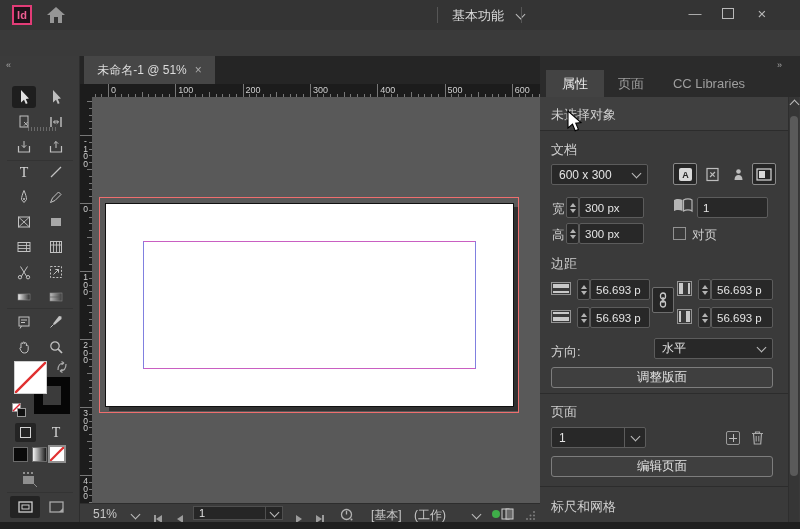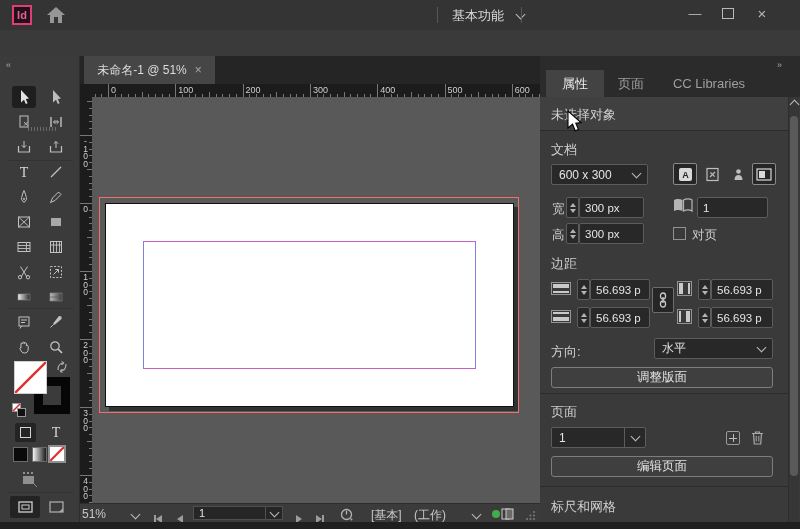--- a/index.html
+++ b/index.html
@@ -477,21 +477,21 @@
       <div class="vtick" style="top: 405.2px; width: 3px;"></div>
     </div>
 
   <div class="viewport">
     <div class="bleed"></div>
     <div class="page"></div>
     <div class="marginbox"></div>
   </div>
 
   <div class="statusbar">
-    <span class="sb-text" style="left:2px">51%</span>
+    <span class="sb-text" style="left:13px">51%</span>
     <span class="chev" style="position:absolute;left:52px;top:7px"></span>
     <span class="abs" style="left:74px;top:5px"><span class="navbar"></span><span class="navtri nav-l"></span></span>
     <span class="abs" style="left:97px;top:5px"><span class="navtri nav-l"></span></span>
     <div class="pagefield">
       <span style="padding-left:5px;flex:1">1</span>
       <span style="width:16px;height:100%;border-left:1px solid #4f4f4f;display:flex;align-items:center;justify-content:center">
           <span class="chev" style="margin-top:-2px"></span>
         </span>
     </div>
     <span class="abs" style="left:216px;top:5px"><span class="navtri nav-r"></span></span>

